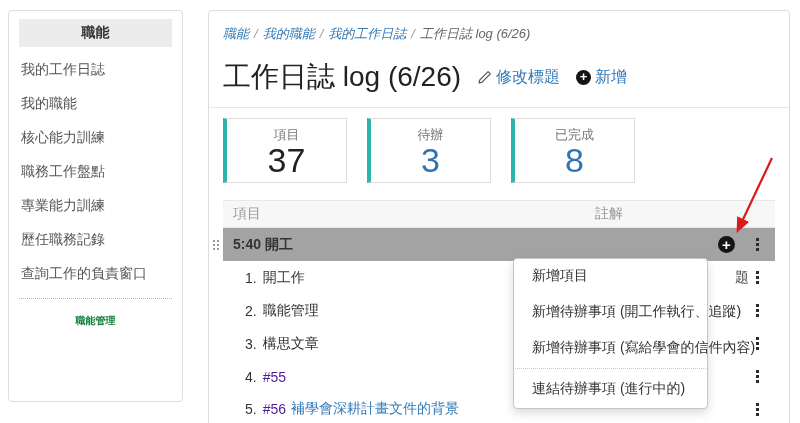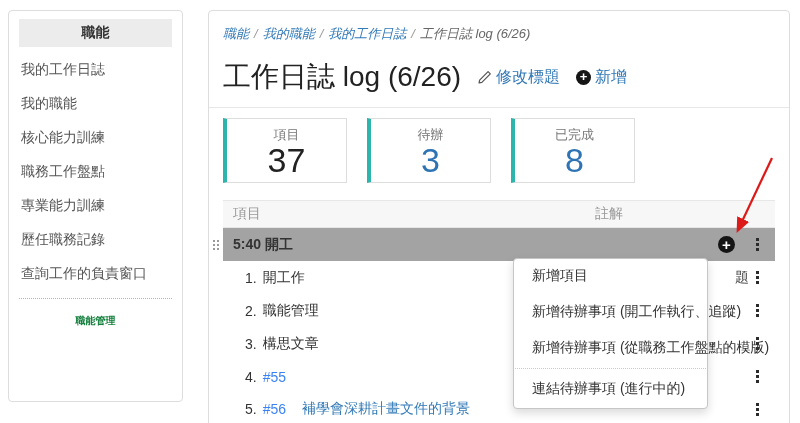--- a/index.html
+++ b/index.html
@@ -97,21 +97,21 @@
     display:block; width:3px; height:3px; background:#2b2b2b; margin-bottom:2px;
   }
   .kebab i:last-child { margin-bottom:0; }
 
   .item-row {
     display:flex; align-items:center; height:33px; padding:0 8px 0 22px;
     font-size:14px; color:#333;
   }
   .item-row:last-child { border-bottom:1px solid #eee; }
   .row-num { margin-right:6px; color:#333; }
-  .row-prefix { color:#3b82f6; margin-right:16px; }
+  .row-prefix { color:#4c1d95; margin-right:5px; }
   .row-prefix:empty { margin-right:0; }
   .row-link { color:#337ab7; cursor:pointer; }
   .item-row .row-controls { margin-right:4px; }
 
   
   .dropdown {
     position:absolute; left:513px; top:258px; width:195px; z-index:20;
     background:#fff; border:1px solid #c6c6c6; border-radius:4px;
     box-shadow:0 4px 10px rgba(0,0,0,.15); padding:5px 0 8px 0;
   }
@@ -265,21 +265,21 @@
         </span>
     </div>
   </div>
 </div>
 
 <span class="obscured">題</span>
 
 <div class="dropdown">
   <div class="menu-item">新增項目</div>
   <div class="menu-item">新增待辦事項 (開工作執行、追蹤)</div>
-  <div class="menu-item">新增待辦事項 (從職務工作盤點的模版)</div>
+  <div class="menu-item">新增待辦事項 (寫給學會的信件內容)</div>
   <div class="menu-divider"></div>
   <div class="menu-item">連結待辦事項 (進行中的)</div>
 </div>
 
 <svg class="arrow-svg" width="100" height="100" viewBox="0 0 100 100">
   <defs>
     <marker id="ah" markerWidth="9" markerHeight="9" refX="5.5" refY="3" orient="auto">
       <path d="M0,0 L7,3 L0,6 Z" fill="#dc1a1a"></path>
     </marker>
   </defs>

